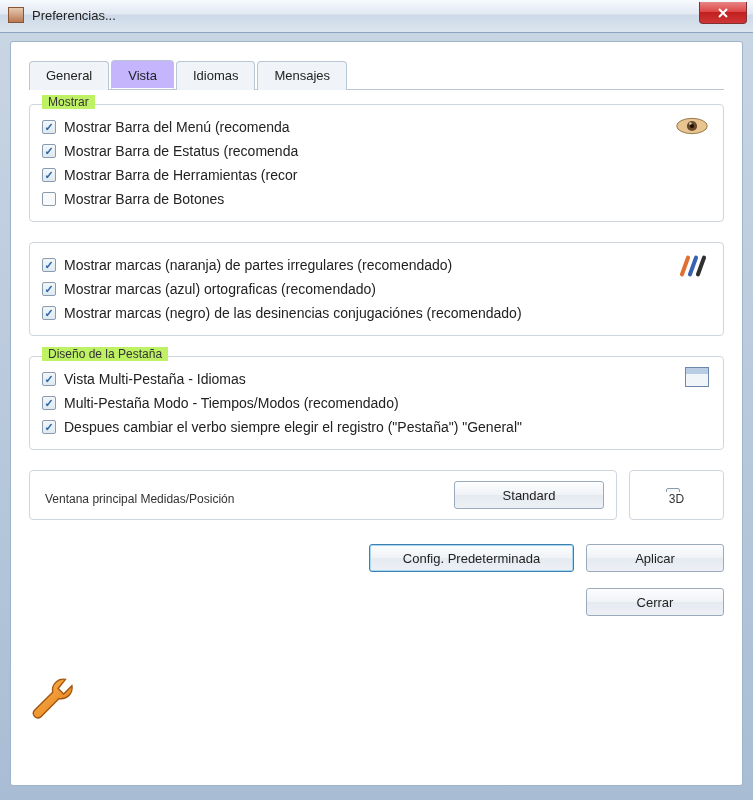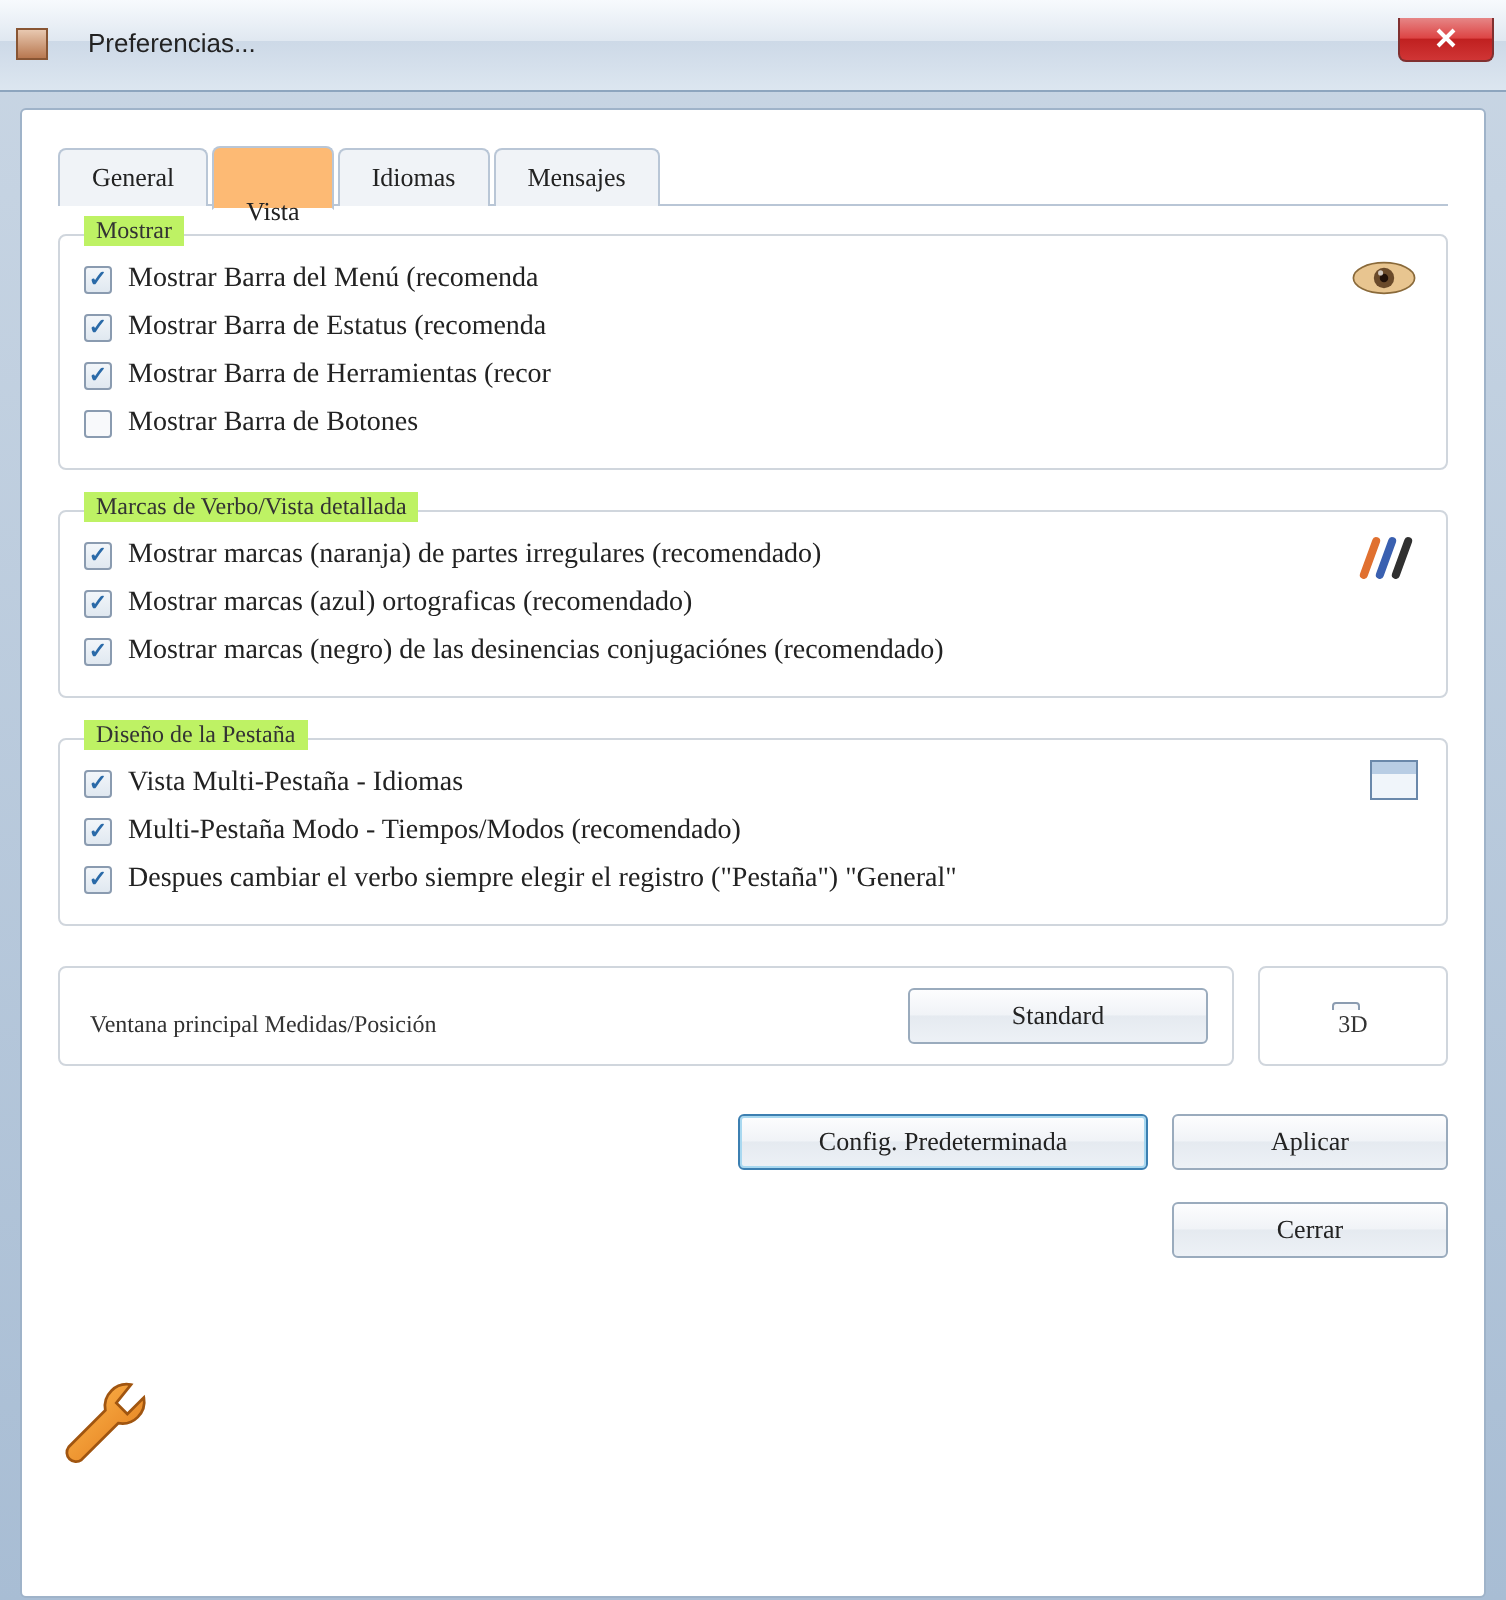--- a/index.html
+++ b/index.html
@@ -6,25 +6,24 @@
 body {
   font-family: "Segoe UI", Tahoma, sans-serif;
   font-size: 13px;
   width: 753px; height: 800px;
   background: linear-gradient(180deg, #c9d6e4 0%, #a8bdd4 100%);
   padding: 0;
   overflow: hidden;
 }
 .titlebar {
   display: flex; align-items: center;
-  height: 46px;
+  height: 33px;
   background: linear-gradient(180deg, #f7fafd 0%, #e0e8f1 45%, #cdd9e7 46%, #dce6f0 100%);
   border-bottom: 1px solid #8da5be;
   padding: 0 0 2px 8px;
-  gap: 12px;
 }
 .title-icon {
   width: 16px; height: 16px;
   background: linear-gradient(180deg, #e8c8b0, #b87850);
   border: 1px solid #885533;
   margin-right: 8px;
 }
 .title-text { color: #222; flex: 1; }
 .close-btn {
   width: 48px; height: 22px;
@@ -38,39 +37,38 @@
   cursor: pointer;
 }
 .window-body {
   background: #fff;
   margin: 8px 10px 10px 10px;
   border: 1px solid #9fb3c9;
   border-radius: 3px;
   padding: 18px 18px 10px 18px;
   height: 745px;
   position: relative;
-  font-family: Liberation Serif, serif;
 }
 .tabs { display: flex; border-bottom: 1px solid #b9c6d6; margin-bottom: 14px; height: 30px; }
 .tab {
   padding: 6px 16px 6px 16px;
   border: 1px solid #b9c6d6;
   border-bottom: none;
   border-top-left-radius: 4px; border-top-right-radius: 4px;
   margin-right: 2px;
   background: #f0f3f7;
   color: #222;
   cursor: pointer;
   position: relative; top: 1px;
   font-size: 13px;
 }
 .tab.active {
-  background: #fdba74;
+  background: #c4b5fd;
   border-bottom: 1px solid #fff;
-  padding-top: 24px; top: 0;
+  padding-top: 7px; top: 0;
   font-weight: normal;
   z-index: 2;
 }
 .fieldset {
   border: 1px solid #d0d6dd;
   border-radius: 4px;
   padding: 10px 12px 10px 12px;
   margin-bottom: 20px;
   position: relative;
 }
@@ -226,21 +224,20 @@
       <span class="checkbox checked"></span>
       <span>Mostrar Barra de Herramientas (recor</span>
     </div>
     <div class="check-row">
       <span class="checkbox unchecked"></span>
       <span>Mostrar Barra de Botones</span>
     </div>
   </div>
 
   <div class="fieldset">
-    <div class="legend">Marcas de Verbo/Vista detallada</div>
     <div class="marks-icon">
       <div class="stroke" style="left:2px; background:#e07030;"></div>
       <div class="stroke" style="left:10px; background:#3a60b0;"></div>
       <div class="stroke" style="left:18px; background:#303030;"></div>
     </div>
     <div class="check-row">
       <span class="checkbox checked"></span>
       <span>Mostrar marcas (naranja) de partes irregulares (recomendado)</span>
     </div>
     <div class="check-row">

